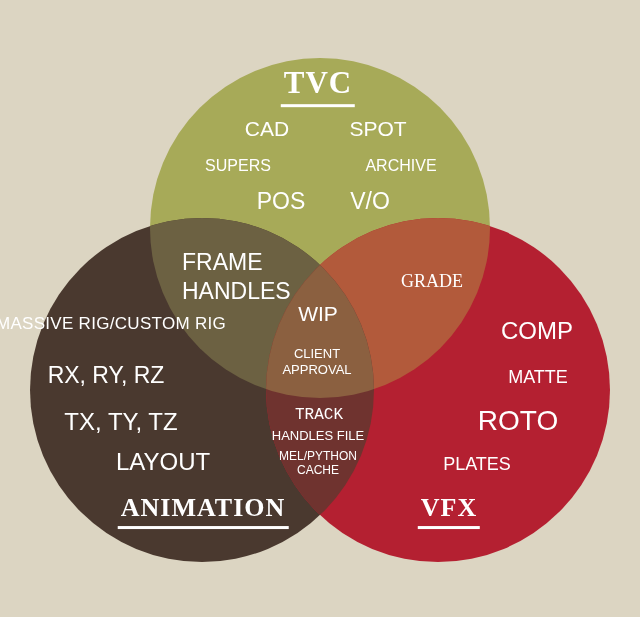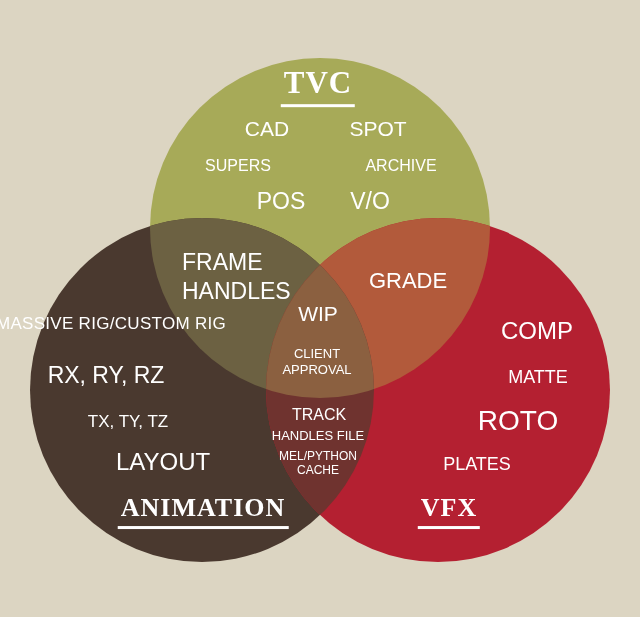--- a/index.html
+++ b/index.html
@@ -74,32 +74,32 @@
   <div class="lbl title" style="left:318px;top:86px;font-size:31px;">TVC</div>
   <div class="lbl" style="left:267px;top:129px;font-size:21px;">CAD</div>
   <div class="lbl" style="left:378px;top:129px;font-size:21px;">SPOT</div>
   <div class="lbl" style="left:238px;top:166px;font-size:16px;">SUPERS</div>
   <div class="lbl" style="left:401px;top:166px;font-size:16px;">ARCHIVE</div>
   <div class="lbl" style="left:281px;top:201px;font-size:23px;">POS</div>
   <div class="lbl" style="left:370px;top:201px;font-size:23px;">V/O</div>
 
   <div class="lbl leftblock" style="left:182px;top:248px;width:112px;font-size:23px;line-height:29px;">FRAME HANDLES</div>
 
-  <div class="lbl" style="left:408px;top:281px;font-size:22px;">GRADE</div>
+  <div class="lbl" style="left:432px;top:281px;font-size:18px;font-family:Liberation Serif, serif;">GRADE</div>
 
   <div class="lbl" style="left:318px;top:314px;font-size:21px;">WIP</div>
   <div class="lbl wrapblock" style="left:317px;top:361px;width:78px;font-size:13px;line-height:15.5px;">CLIENT APPROVAL</div>
 
-  <div class="lbl" style="left:319px;top:415px;font-size:16px;">TRACK</div>
+  <div class="lbl" style="left:319px;top:415px;font-size:16px;font-family:Liberation Mono, monospace;">TRACK</div>
   <div class="lbl" style="left:318px;top:436px;font-size:13px;">HANDLES FILE</div>
   <div class="lbl wrapblock" style="left:318px;top:463px;width:80px;font-size:12px;line-height:13.5px;text-align:center;">MEL/PYTHON CACHE</div>
 
   <div class="lbl" style="left:111px;top:324px;font-size:17px;letter-spacing:0.3px;">MASSIVE RIG/CUSTOM RIG</div>
   <div class="lbl" style="left:106px;top:375px;font-size:23px;">RX, RY, RZ</div>
-  <div class="lbl" style="left:128px;top:422px;font-size:17px;">TX, TY, TZ</div>
+  <div class="lbl" style="left:121px;top:422px;font-size:24px;">TX, TY, TZ</div>
   <div class="lbl title" style="left:203px;top:511px;font-size:26px;">ANIMATION</div>
   <div class="lbl" style="left:163px;top:462px;font-size:24px;">LAYOUT</div>
 
   <div class="lbl" style="left:537px;top:331px;font-size:24px;">COMP</div>
   <div class="lbl" style="left:538px;top:377px;font-size:18px;">MATTE</div>
   <div class="lbl" style="left:518px;top:421px;font-size:28px;">ROTO</div>
   <div class="lbl" style="left:477px;top:464px;font-size:18px;">PLATES</div>
   <div class="lbl title" style="left:449px;top:511px;font-size:26px;">VFX</div>
 
 </div>

